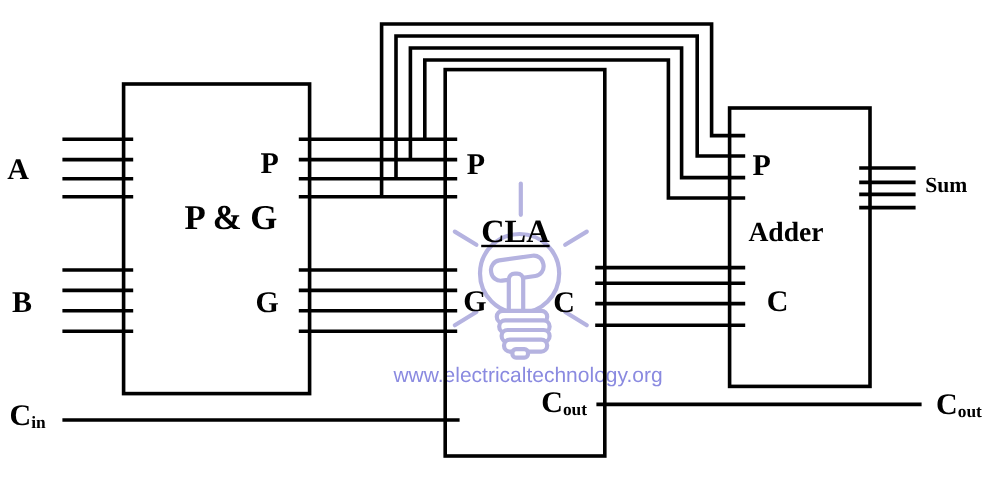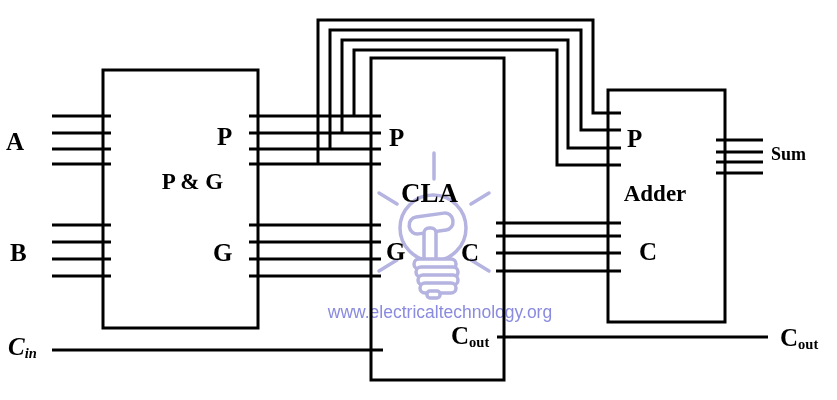--- a/index.html
+++ b/index.html
@@ -116,33 +116,33 @@
 
       <line x1="52" y1="350" x2="383" y2="350"></line>
       <line x1="497" y1="337" x2="768" y2="337"></line>
     </g>
   </svg>
 
   <div class="lbl" style="left:6px; top:129px; font-size:25px;">A</div>
 
   <div class="lbl" style="left:10px; top:240px; font-size:25px;">B</div>
 
-  <div class="lbl" style="left:8px; top:334px; font-size:25px;font-style:italic;"><span>C</span><sub>in</sub></div>
+  <div class="lbl" style="left:8px; top:334px; font-size:25px;"><span>C</span><sub>in</sub></div>
 
-  <div class="lbl blk-title" style="left:103px; top:167px; width:179px; font-size:23px; line-height:30px;">
+  <div class="lbl blk-title" style="left:103px; top:167px; width:179px; font-size:29px; line-height:30px;">
     <div>P &amp; G</div>
   </div>
 
   <div class="lbl" style="left:217px; top:124px; font-size:25px;">P</div>
 
   <div class="lbl" style="left:213px; top:240px; font-size:25px;">G</div>
 
   <div class="lbl" style="left:389px; top:125px; font-size:25px;">P</div>
 
-  <div class="lbl" style="left:401px; top:180px; font-size:27px;">CLA</div>
+  <div class="lbl" style="left:401px; top:180px; font-size:27px;text-decoration:underline;">CLA</div>
 
   <div class="lbl" style="left:386px; top:239px; font-size:25px;">G</div>
 
   <div class="lbl" style="left:461px; top:240px; font-size:25px;">C</div>
 
   <div class="lbl" style="left:451px; top:323px; font-size:25px;"><span>C</span><sub>out</sub></div>
 
   <div class="lbl" style="left:627px; top:126px; font-size:25px;">P</div>
 
   <div class="lbl blk-title" style="left:608px; top:182px; width:94px; font-size:23px;">Adder</div>

